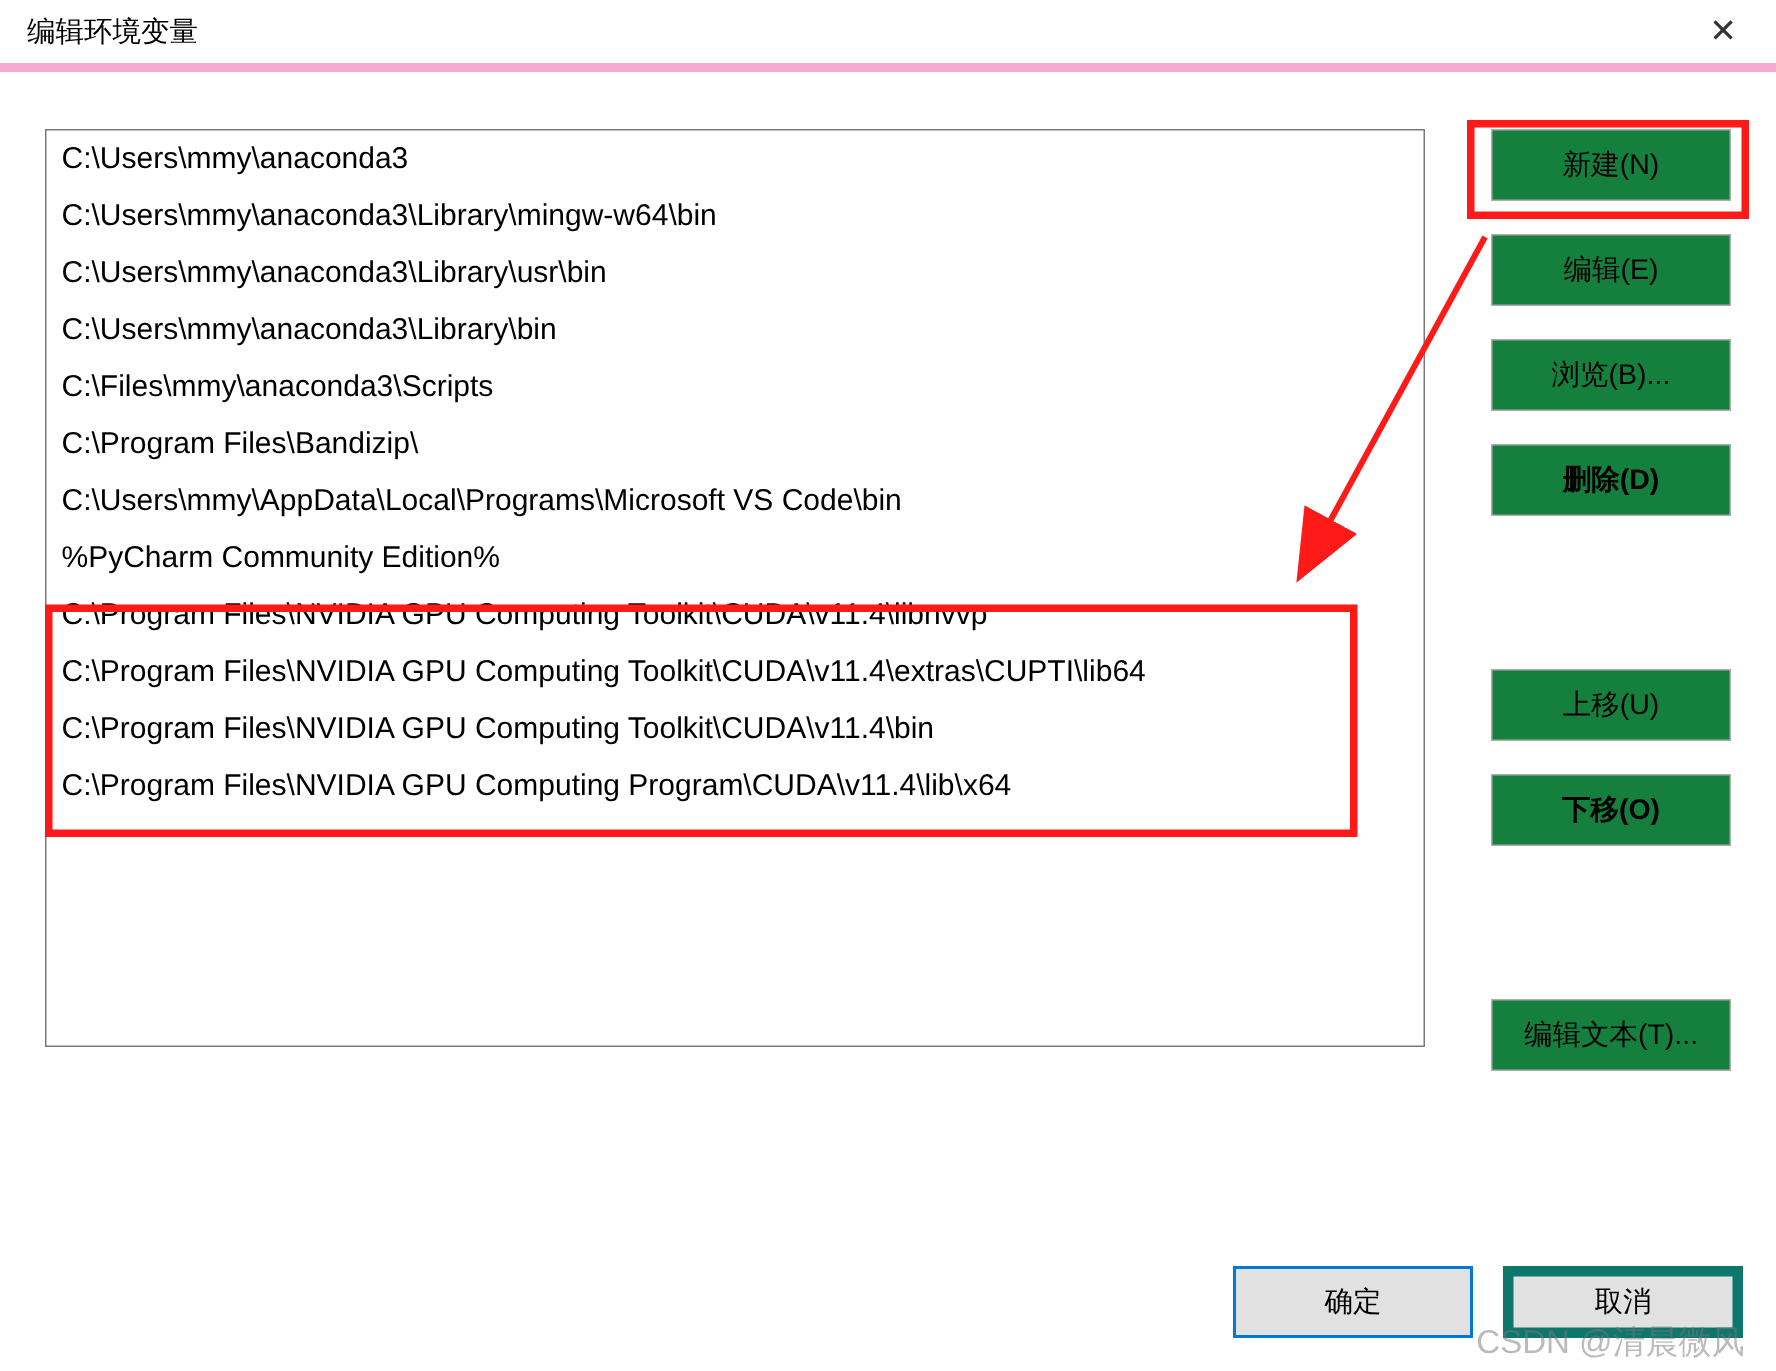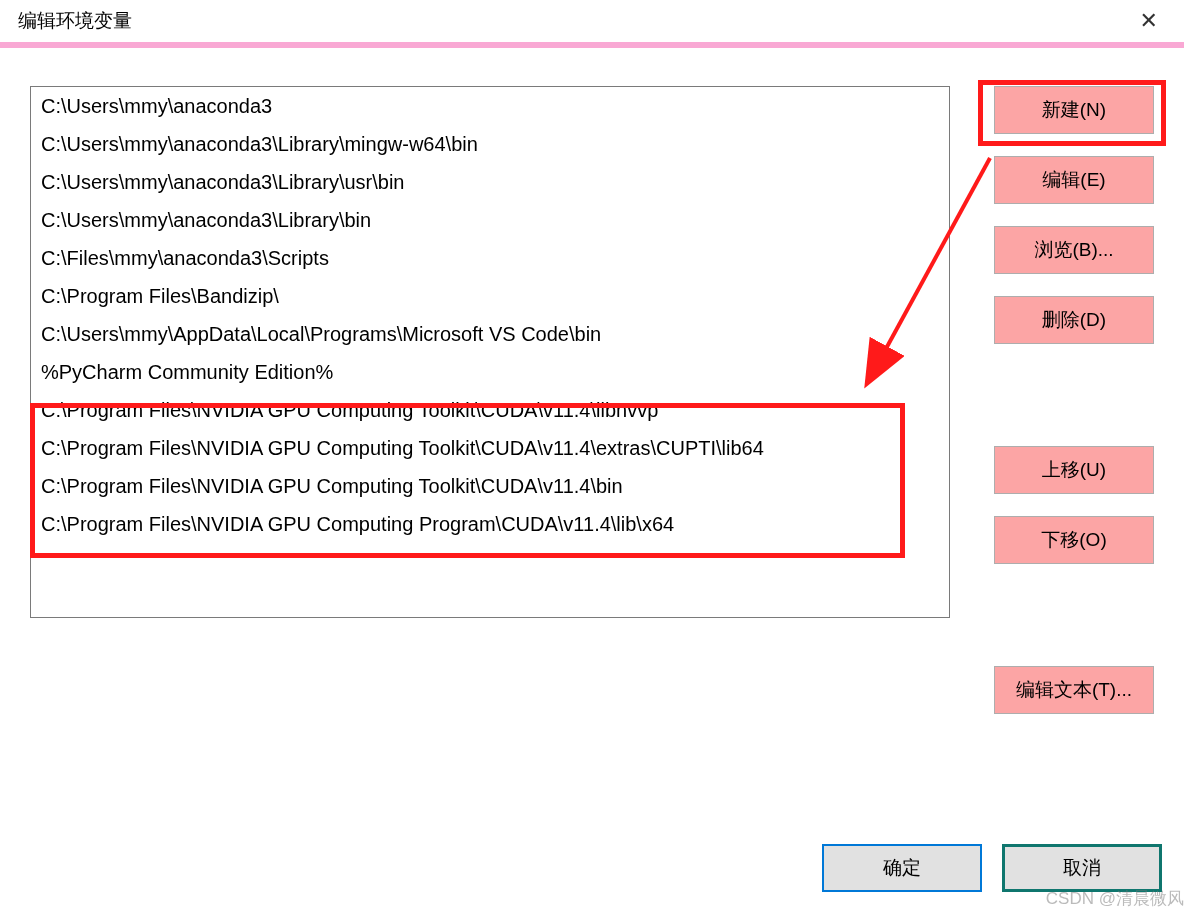--- a/index.html
+++ b/index.html
@@ -38,21 +38,21 @@
     .dialog-body {
       position: relative;
       padding: 38px 18px 18px 30px;
       height: 866px;
     }
     .list-container {
       position: absolute;
       left: 30px;
       top: 38px;
       width: 920px;
-      height: 532px;
+      height: 612px;
       border: 1px solid #7a7a7a;
       background: #ffffff;
       overflow: hidden;
     }
     .list-item {
       display: block;
       padding: 3px 10px;
       font-size: 20px;
       color: #000000;
       line-height: 32px;
@@ -83,63 +83,64 @@
       position: absolute;
       left: 994px;
       top: 38px;
       width: 160px;
       display: flex;
       flex-direction: column;
     }
     .btn {
       width: 160px;
       height: 48px;
-      background: #fca5a5;
+      background: #15803d;
       border: 1px solid #adadad;
       font-size: 19px;
       color: #000000;
       cursor: pointer;
       font-family: inherit;
       display: flex;
       align-items: center;
       justify-content: center;
       margin-bottom: 22px;
     }
     .gap-large {
       margin-bottom: 102px;
+      font-weight: bold;
     }
     .bottom-buttons {
       position: absolute;
       right: 22px;
       bottom: 22px;
       display: flex;
       gap: 20px;
       justify-content: space-between;
     }
     .bottom-btn {
       width: 160px;
       height: 48px;
       background: #e1e1e1;
-      border: 3px solid #0f766e;
+      border: 7px solid #0f766e;
       font-size: 19px;
       color: #000000;
       cursor: pointer;
       font-family: inherit;
       display: flex;
       align-items: center;
       justify-content: center;
     }
     .bottom-btn.primary {
       border: 2px solid #0078d7;
     }
     .watermark {
       position: absolute;
-      right: 0;
+      right: 21px;
       bottom: 4px;
-      font-size: 17px;
+      font-size: 22px;
       color: rgba(120, 120, 120, 0.5);
       pointer-events: none;
     }
     .arrow-svg {
       position: absolute;
       left: 850px;
       top: 100px;
       width: 160px;
       height: 250px;
       pointer-events: none;

